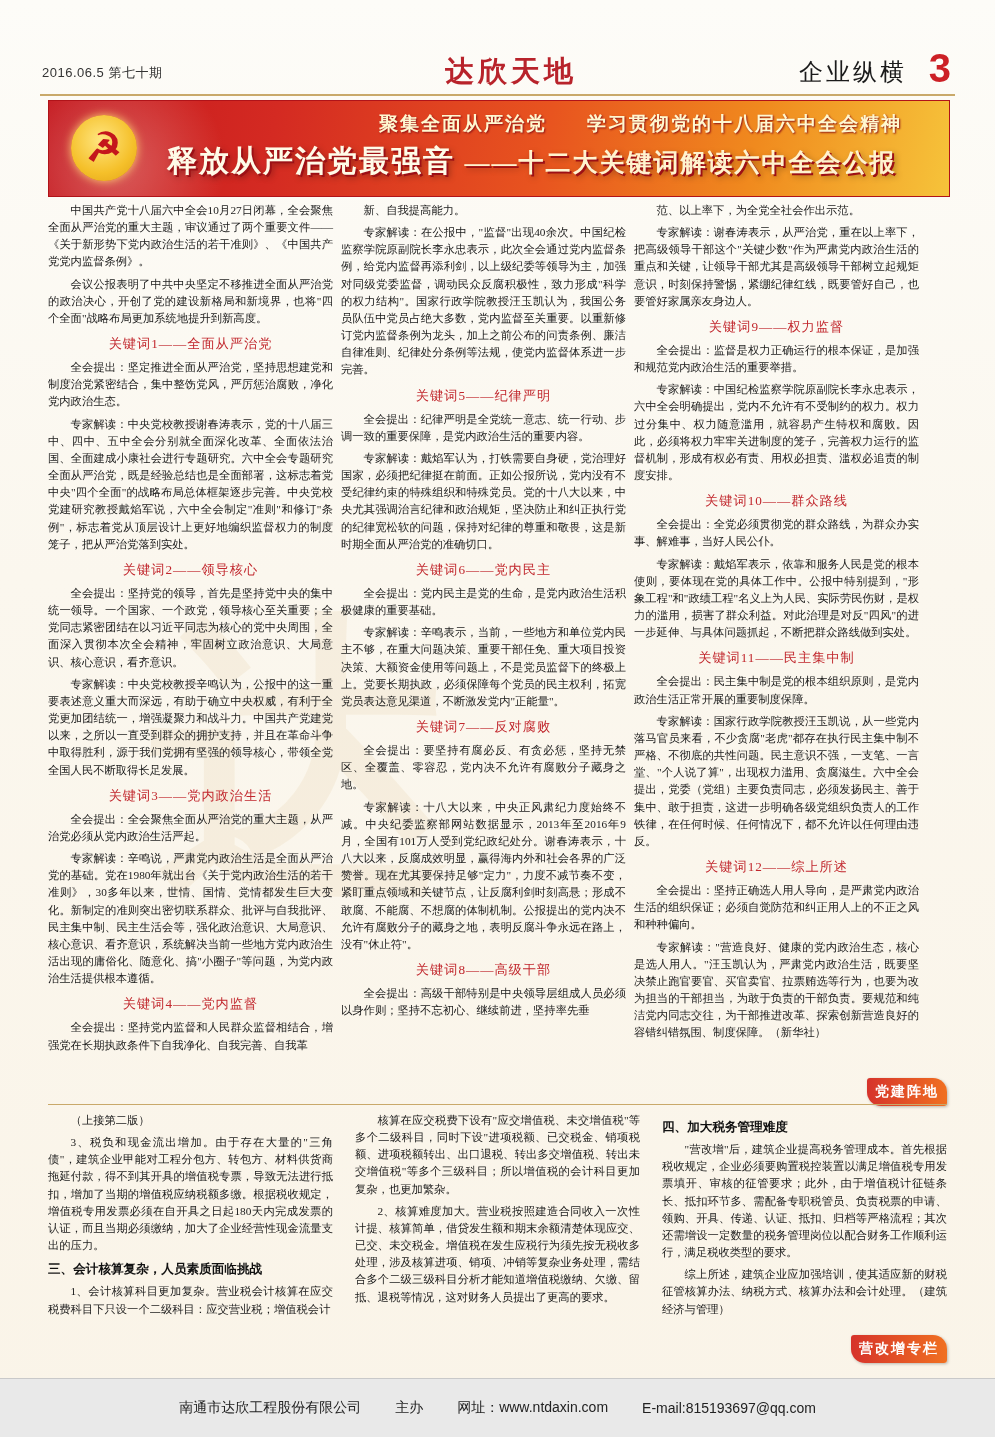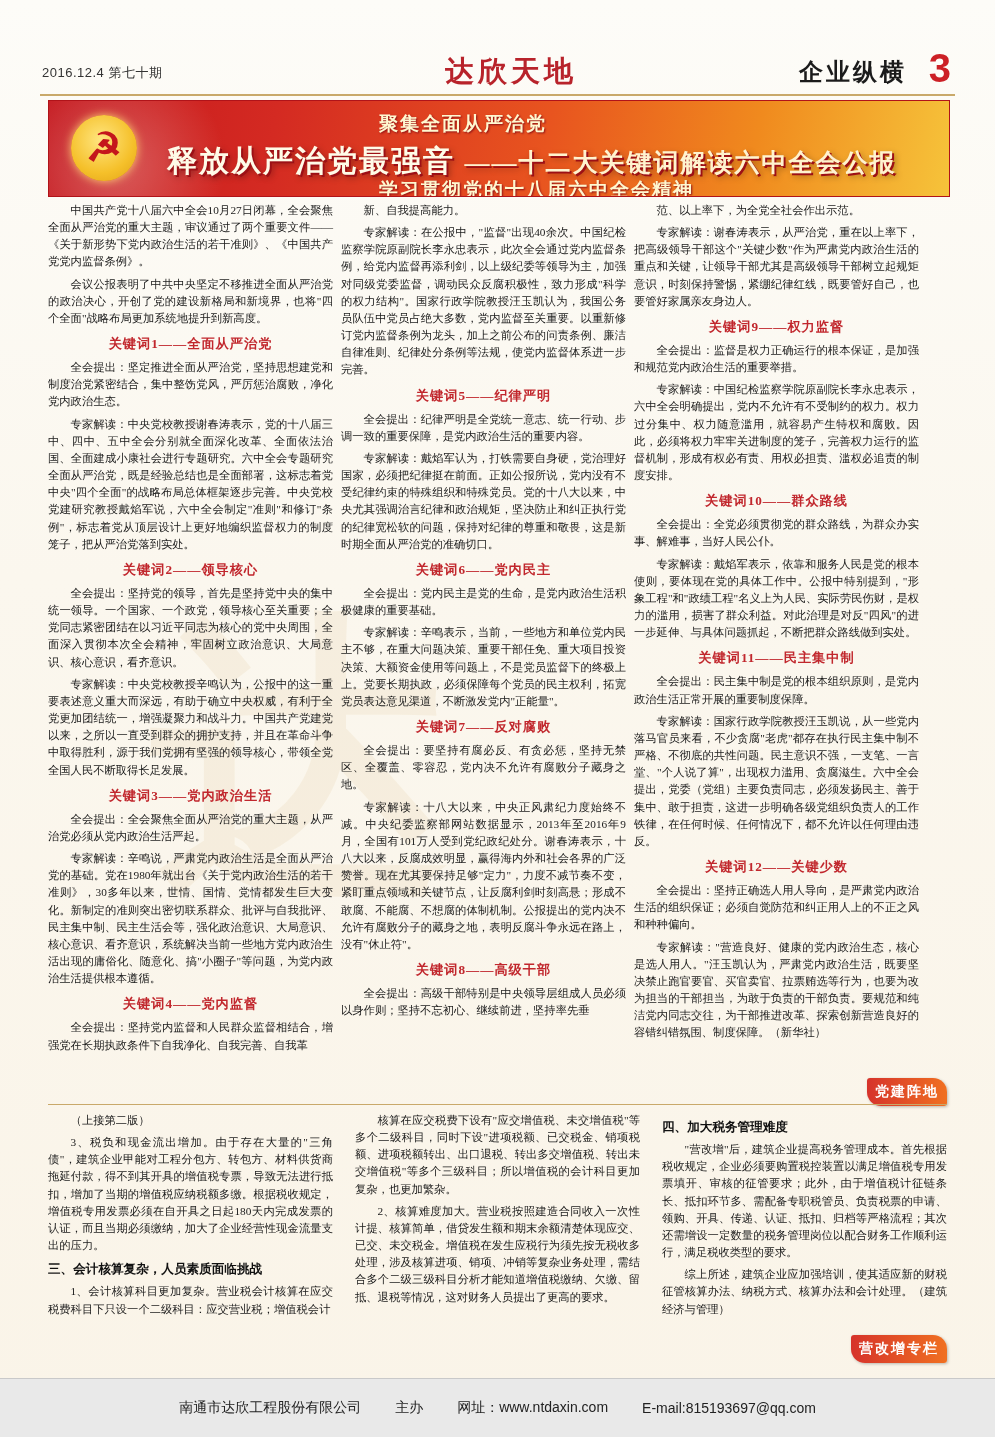--- a/index.html
+++ b/index.html
@@ -27,21 +27,21 @@
   }
   .paper-name{
     position:absolute;left:0;right:0;top:52px;text-align:center;
     font-size:29px;font-weight:bold;color:#b8232b;
     letter-spacing:4px;
     font-family:"DejaVu Serif",serif;
     padding-left:27px;
   }
   .section-name{
     position:absolute;right:88px;top:56px;
-    font-size:24px;font-weight:bold;color:#1b1b1b;letter-spacing:3px;margin-left:18px;
+    font-size:24px;font-weight:normal;color:#1b1b1b;letter-spacing:3px;margin-left:18px;
   }
   .page-no{
     position:absolute;right:44px;top:46px;
     font-size:40px;font-weight:bold;color:#cc2026;
     font-family:"Liberation Sans",sans-serif;
   }
   .rule-top{
     position:absolute;left:40px;right:40px;top:94px;height:2px;background:#c9a96a;
   }
   
@@ -62,21 +62,20 @@
   }
   .emblem .sickle{
     position:absolute;left:11px;top:11px;width:44px;height:44px;
     color:#c4161c;font-size:40px;line-height:44px;text-align:center;font-weight:bold;
   }
   .banner-kicker{
     position:absolute;left:330px;top:10px;right:18px;
     display:flex;gap:40px;justify-content:flex-start;
     font-size:19px;font-weight:bold;color:#fff8d0;letter-spacing:2px;
     text-shadow:1px 1px 2px #8c0f14;
-    flex-direction:column;
   }
   .banner-title{
     position:absolute;left:118px;top:40px;right:12px;
     font-size:30px;font-weight:bold;color:#fffbe8;letter-spacing:2px;
     text-shadow:2px 2px 0 #9d1016, 3px 3px 6px rgba(0,0,0,.35);
     white-space:nowrap;
   }
   .banner-title .sub{font-size:25px;color:#fff3cf;}
   
   .watermark{
@@ -96,21 +95,21 @@
   .col{width:285px;}
   p{
     margin:0 0 5px 0;
     font-size:11.3px;line-height:1.52;
     text-align:justify;
     text-indent:2em;
     color:#1a1a1a;
   }
   .kw{
     margin:7px 0 5px 0;
-    font-size:13.2px;font-weight:bold;color:#c1272d;
+    font-size:13.2px;font-weight:normal;color:#c1272d;
     text-align:center;letter-spacing:1px;
     text-indent:0;
   }
   
   .badge{
     position:absolute;
     background:linear-gradient(90deg,#d6332b,#f07021);
     color:#fff;font-weight:bold;font-size:14px;letter-spacing:2px;
     padding:5px 8px;border-radius:3px 14px 3px 14px;
     box-shadow:1px 1px 3px rgba(0,0,0,.25);
@@ -140,21 +139,21 @@
     font-family:"Liberation Sans",sans-serif;
   }
   .footer span{white-space:nowrap;text-align:right;}
 </style>
 </head>
 <body>
 
 <div class="page">
 
   <div class="masthead">
-    <div class="issue-date">2016.12.4  第七十期</div>
+    <div class="issue-date">2016.06.5  第七十期</div>
     <div class="paper-name">达欣天地</div>
     <div class="section-name">企业纵横</div>
     <div class="page-no">3</div>
   </div>
   <div class="rule-top"></div>
 
   <div class="banner">
     <div class="emblem">
       <div class="sickle">☭</div>
     </div>
@@ -207,21 +206,21 @@
           <p>专家解读：谢春涛表示，从严治党，重在以上率下，把高级领导干部这个"关键少数"作为严肃党内政治生活的重点和关键，让领导干部尤其是高级领导干部树立起规矩意识，时刻保持警惕，紧绷纪律红线，既要管好自己，也要管好家属亲友身边人。</p>
           <p class="kw">关键词9——权力监督</p>
           <p>全会提出：监督是权力正确运行的根本保证，是加强和规范党内政治生活的重要举措。</p>
           <p>专家解读：中国纪检监察学院原副院长李永忠表示，六中全会明确提出，党内不允许有不受制约的权力。权力过分集中、权力随意滥用，就容易产生特权和腐败。因此，必须将权力牢牢关进制度的笼子，完善权力运行的监督机制，形成有权必有责、用权必担责、滥权必追责的制度安排。</p>
           <p class="kw">关键词10——群众路线</p>
           <p>全会提出：全党必须贯彻党的群众路线，为群众办实事、解难事，当好人民公仆。</p>
           <p>专家解读：戴焰军表示，依靠和服务人民是党的根本使则，要体现在党的具体工作中。公报中特别提到，"形象工程"和"政绩工程"名义上为人民、实际劳民伤财，是权力的滥用，损害了群众利益。对此治理是对反"四风"的进一步延伸、与具体问题抓起，不断把群众路线做到实处。</p>
           <p class="kw">关键词11——民主集中制</p>
           <p>全会提出：民主集中制是党的根本组织原则，是党内政治生活正常开展的重要制度保障。</p>
           <p>专家解读：国家行政学院教授汪玉凯说，从一些党内落马官员来看，不少贪腐"老虎"都存在执行民主集中制不严格、不彻底的共性问题。民主意识不强，一支笔、一言堂、"个人说了算"，出现权力滥用、贪腐滋生。六中全会提出，党委（党组）主要负责同志，必须发扬民主、善于集中、敢于担责，这进一步明确各级党组织负责人的工作铁律，在任何时候、任何情况下，都不允许以任何理由违反。</p>
-          <p class="kw">关键词12——关键少数</p>
+          <p class="kw">关键词12——综上所述</p>
           <p>全会提出：坚持正确选人用人导向，是严肃党内政治生活的组织保证；必须自觉防范和纠正用人上的不正之风和种种偏向。</p>
           <p>专家解读："营造良好、健康的党内政治生态，核心是选人用人。"汪玉凯认为，严肃党内政治生活，既要坚决禁止跑官要官、买官卖官、拉票贿选等行为，也要为改为担当的干部担当，为敢于负责的干部负责。要规范和纯洁党内同志交往，为干部推进改革、探索创新营造良好的容错纠错氛围、制度保障。（新华社）</p>
         </div>
     </div>
   </div>
 
   <div class="badge" id="badge-party">党建阵地</div>
 
   <div class="divider"></div>
 

